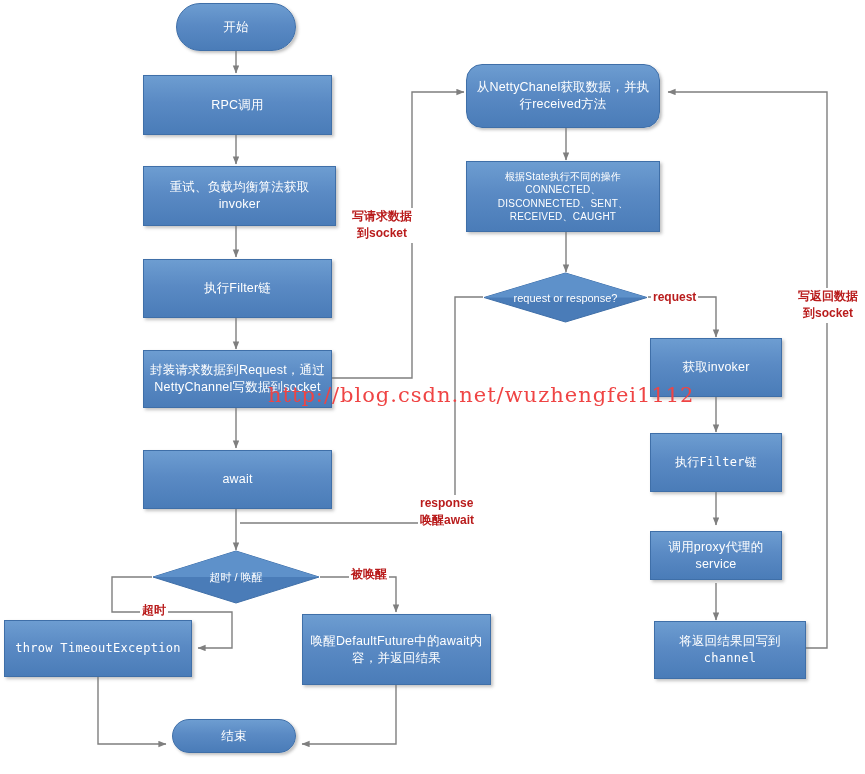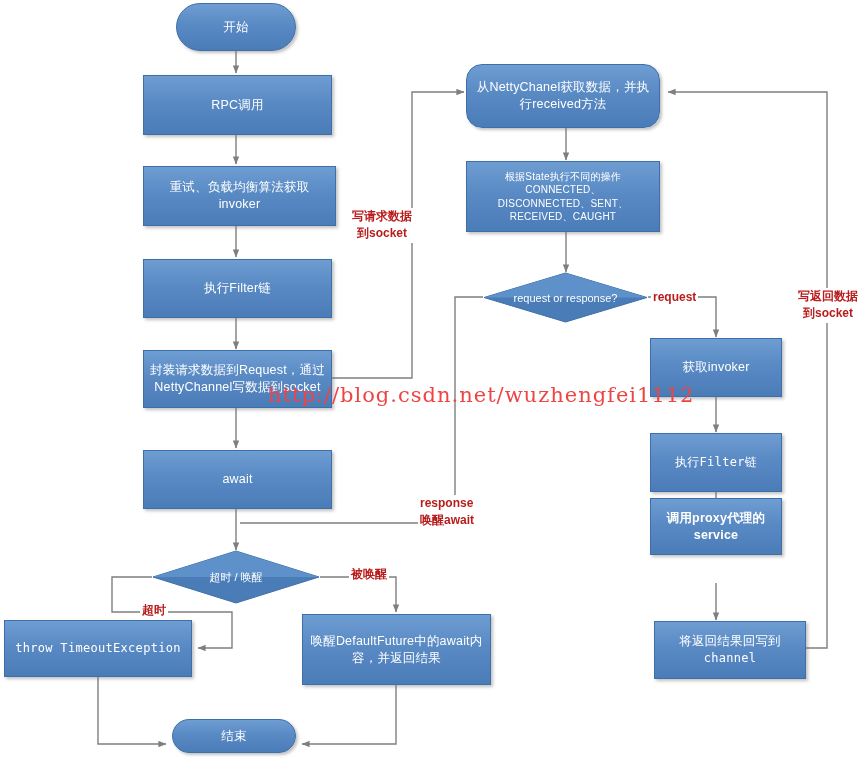--- a/index.html
+++ b/index.html
@@ -220,21 +220,21 @@
   </div>
 
   <div class="node" style="left:650px; top:338px; width:132px; height:59px;">
     <span class="txt">获取invoker</span>
   </div>
 
   <div class="node" style="left:650px; top:433px; width:132px; height:59px;">
     <span class="txt mono">执行Filter链</span>
   </div>
 
-  <div class="node" style="left:650px; top:498px; width:132px; height:57px;font-weight:bold;">
+  <div class="node" style="left:650px; top:531px; width:132px; height:49px;">
     <span class="txt">
       <span>调用proxy代理的</span><br>
       <span>service</span>
     </span>
   </div>
 
   <div class="node" style="left:654px; top:621px; width:152px; height:58px;">
     <span class="txt">
       <span>将返回结果回写到</span><br>
       <span class="mono">channel</span>

